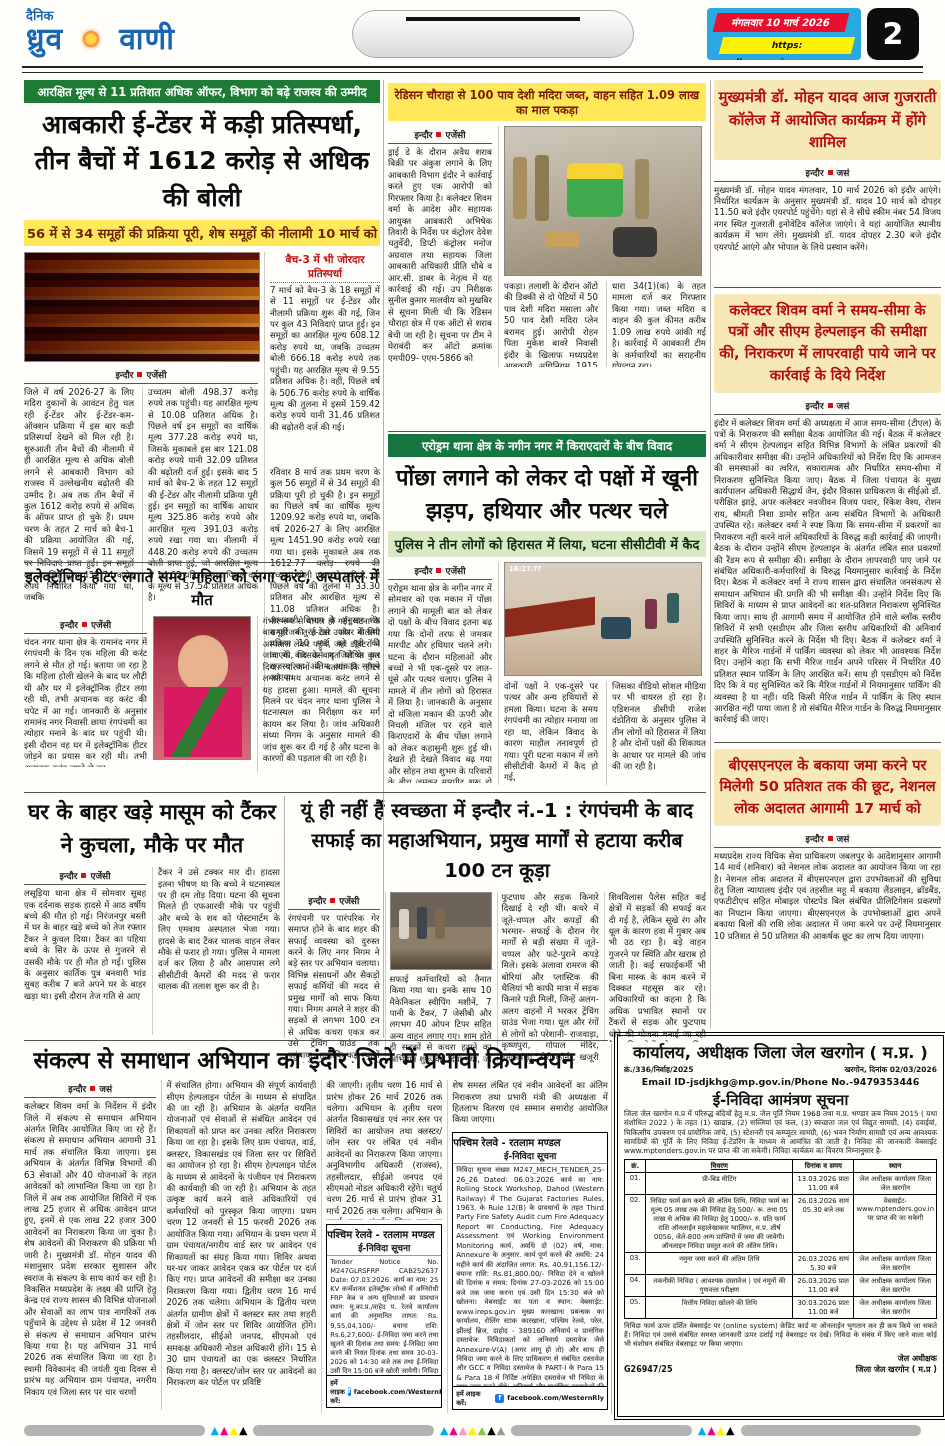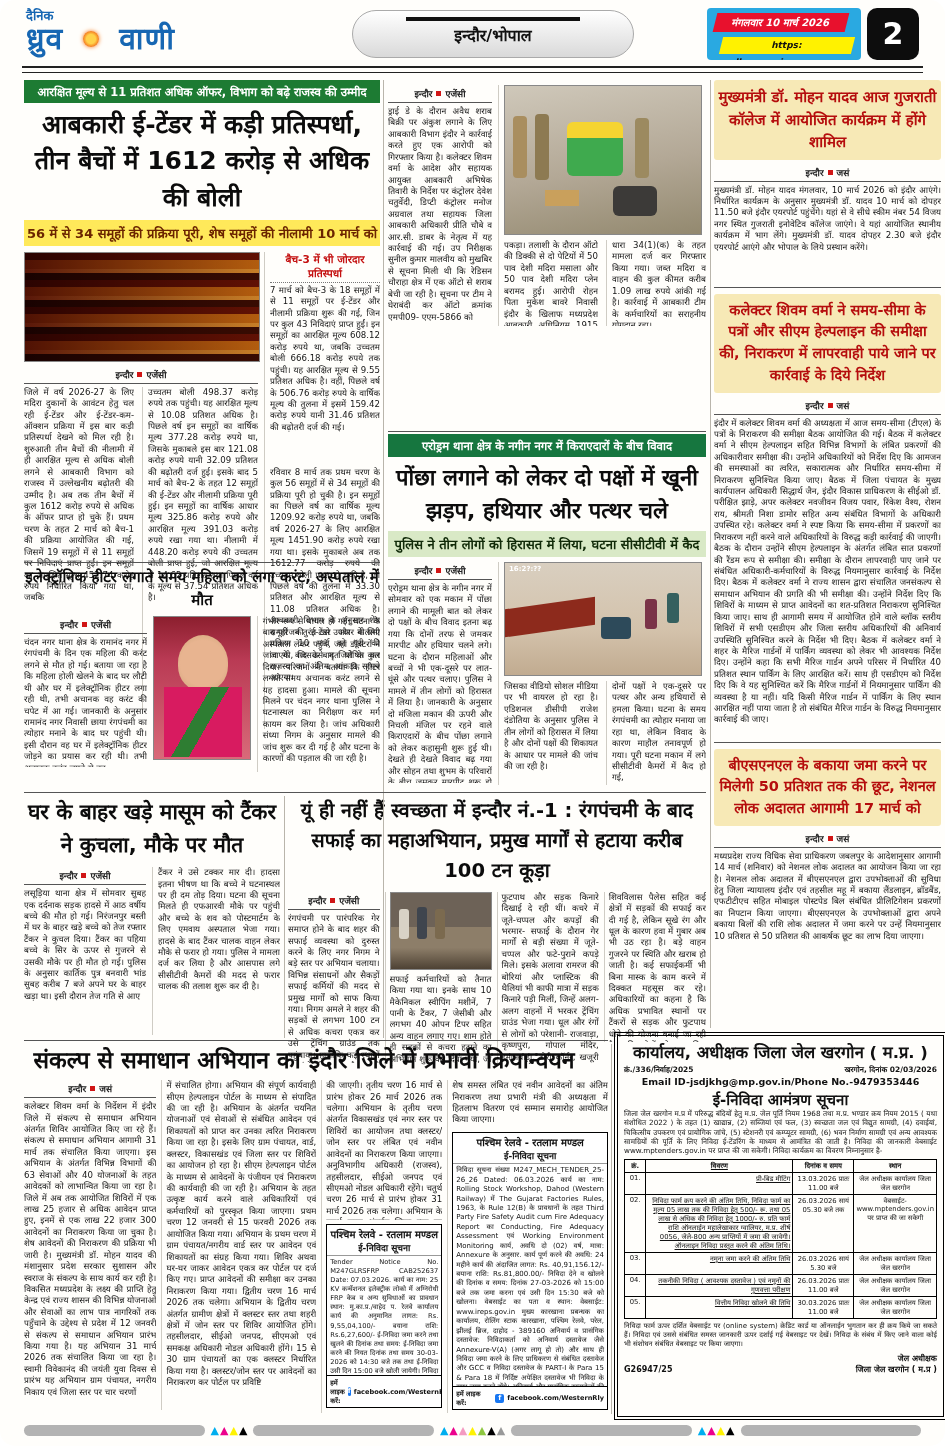--- a/index.html
+++ b/index.html
@@ -32,36 +32,36 @@
   .btxt{font-size:8.6px;line-height:1.33;text-align:justify;color:#141414;overflow:hidden;}
   .cols{display:flex;gap:8px;}
   .cols > div + div{border-left:1px solid #cfccc4;padding-left:5px;}
   .ph{position:relative;overflow:hidden;border:1px solid #888;}
   .vr{position:absolute;width:1px;background:#b9b5ab;}
   .hrline{position:absolute;height:1px;background:#555;}
   .ybox{background:#f7e9b6;color:#b50d0d;font-weight:bold;text-align:center;border-radius:3px;padding:6px 4px;line-height:1.5;}
 
   
   .rly{border:1.3px solid #000;background:#fff;overflow:hidden;display:flex;flex-direction:column;}
-  .rly-org{font-size:10px;font-weight:bold;text-align:center;padding:2px 0 0 0;}
+  .rly-org{font-size:10px;font-weight:bold;text-align:left;padding:2px 0 0 0;}
   .rly-title{font-size:9px;font-weight:bold;text-align:center;border-bottom:1px solid #999;padding-bottom:1px;}
   .rly-body{font-size:6.7px;line-height:1.35;text-align:justify;padding:2px 3px;flex:1;overflow:hidden;}
   .rly-foot{border-top:1px solid #000;font-size:6.6px;font-weight:bold;display:flex;align-items:center;gap:3px;padding:2px 3px;}
   .fb{width:9px;height:9px;background:#1877f2;color:#fff;font-size:7px;font-weight:bold;text-align:center;line-height:9px;border-radius:2px;display:inline-block;}
   #notice-jail{position:absolute;left:614px;top:1032px;width:327px;height:382px;border:1.6px solid #000;padding:2px;}
   .jail-inner{border:1px solid #000;height:100%;padding:4px 6px;box-sizing:border-box;overflow:hidden;}
   .jail-title{font-size:16.5px;font-weight:bold;text-align:center;}
   .jail-meta{display:flex;justify-content:space-between;font-size:7.5px;font-weight:bold;margin-top:1px;}
   .jail-contact{text-align:center;font-size:9.5px;font-weight:bold;margin:2px 0;}
   .jail-h1{text-align:center;font-size:15px;font-weight:bold;}
   .jail-h2{text-align:center;font-size:14px;font-weight:bold;margin-bottom:2px;}
   .jail-intro{font-size:7.2px;line-height:1.3;text-align:justify;}
   .jail-table{width:100%;border-collapse:collapse;margin-top:3px;}
   .jail-table th,.jail-table td{border:1px solid #000;font-size:6.8px;padding:1.5px 2px;vertical-align:top;text-align:center;}
-  .jail-table td.desc{text-align:right;text-decoration:underline;}
+  .jail-table td.desc{text-align:center;}
   .jail-foot{font-size:7px;line-height:1.3;text-align:justify;margin-top:3px;}
   .jail-sign{display:flex;justify-content:space-between;align-items:flex-end;font-size:8px;font-weight:bold;margin-top:3px;}
 
   
   #colorbar{position:absolute;left:24px;top:1424px;width:897px;height:13px;display:flex;align-items:center;gap:6px;}
   .gbar{height:11px;background:#b3b3b3;border-radius:6px;flex:1;}
   .tris{display:flex;gap:1px;font-size:11px;line-height:11px;}
 </style>
 </head>
 <body>
@@ -72,21 +72,20 @@
     <div class="brand">
       <div class="brand-small">दैनिक</div>
       <div class="brand-big">
         <span>ध्रुव</span>
         <span class="sun"></span>
         <span>वाणी</span>
       </div>
     </div>
     <div class="edition-pill">
       <div class="edition-bar"></div>
-      <div class="edition-name">इन्दौर/भोपाल</div>
     </div>
     <div class="date-badge">
       <div class="date-red">मंगलवार 10 मार्च 2026</div>
       <div class="date-yellow">https: dhruvvaninews.com</div>
     </div>
     <div class="pagenum">2</div>
   </div>
   <div class="hr-double"></div>
 
   <div style="position:absolute;left:24px;top:80px;width:356px;height:482px;">
@@ -108,20 +107,21 @@
       </div>
       <div style="width:116px;border-left:1px solid #cfccc4;padding-left:5px;">
         <div class="hl-red" style="font-size:10.5px;border-bottom:1px dotted #777;padding-bottom:2px;margin-bottom:2px;">बैच-3 में भी जोरदार प्रतिस्पर्धा</div>
         <div class="btxt" style="height:180px;">7 मार्च को बैच-3 के 18 समूहों में से 11 समूहों पर ई-टेंडर और नीलामी प्रक्रिया शुरू की गई, जिन पर कुल 43 निविदाएं प्राप्त हुईं। इन समूहों का आरक्षित मूल्य 608.12 करोड़ रुपये था, जबकि उच्चतम बोली 666.18 करोड़ रुपये तक पहुंची। यह आरक्षित मूल्य से 9.55 प्रतिशत अधिक है। वहीं, पिछले वर्ष के 506.76 करोड़ रुपये के वार्षिक मूल्य की तुलना में इसमें 159.42 करोड़ रुपये यानी 31.46 प्रतिशत की बढ़ोतरी दर्ज की गई।</div>
         <div class="btxt" style="height:262px;margin-top:2px;">रविवार 8 मार्च तक प्रथम चरण के कुल 56 समूहों में से 34 समूहों की प्रक्रिया पूरी हो चुकी है। इन समूहों का पिछले वर्ष का वार्षिक मूल्य 1209.92 करोड़ रुपये था, जबकि वर्ष 2026-27 के लिए आरक्षित मूल्य 1451.90 करोड़ रुपये रखा गया था। इसके मुकाबले अब तक 1612.77 करोड़ रुपये की उच्चतम बोली प्राप्त हो चुकी है, जो पिछले वर्ष की तुलना में 33.30 प्रतिशत और आरक्षित मूल्य से 11.08 प्रतिशत अधिक है। आबकारी विभाग के अनुसार शेष समूहों की ई-टेंडर और नीलामी प्रक्रिया 10 मार्च को पूरी की जाएगी, जिसके बाद जिले के कुल राजस्व का अंतिम आंकड़ा सामने आएगा।</div>
       </div>
     </div>
   </div>
 
   <div style="position:absolute;left:388px;top:80px;width:318px;height:350px;">
+    <div class="strip-yellow" style="margin-top:3px;font-size:11.5px;color:#7a1800;">रेडिसन चौराहा से 100 पाव देशी मदिरा जब्त, वाहन सहित 1.09 लाख का माल पकड़ा</div>
     <div style="display:flex;gap:6px;margin-top:5px;">
       <div style="width:110px;">
         <div class="byline">
           <span>इन्दौर</span>
             <span class="sq"></span>
             <span>एजेंसी</span>
         </div>
         <div class="btxt" style="height:218px;">ड्राई डे के दौरान अवैध शराब बिक्री पर अंकुश लगाने के लिए आबकारी विभाग इंदौर ने कार्रवाई करते हुए एक आरोपी को गिरफ्तार किया है। कलेक्टर शिवम वर्मा के आदेश और सहायक आयुक्त आबकारी अभिषेक तिवारी के निर्देश पर कंट्रोलर देवेश चतुर्वेदी, डिप्टी कंट्रोलर मनोज अग्रवाल तथा सहायक जिला आबकारी अधिकारी प्रीति चौबे व आर.सी. डाबर के नेतृत्व में यह कार्रवाई की गई। उप निरीक्षक सुनील कुमार मालवीय को मुखबिर से सूचना मिली थी कि रेडिसन चौराहा क्षेत्र में एक ऑटो से शराब बेची जा रही है। सूचना पर टीम ने घेराबंदी कर ऑटो क्रमांक एमपी09- एएम-5866 को</div>
       </div>
       <div style="width:202px;border-left:1px solid #cfccc4;padding-left:5px;">
@@ -156,22 +156,22 @@
       </div>
       <div style="width:202px;border-left:1px solid #cfccc4;padding-left:5px;">
         <div class="ph" style="width:196px;height:112px;background:linear-gradient(180deg,#d9cfc0 0%,#d3c2ab 60%,#c1ab90 100%);">
           <div style="position:absolute;left:0;top:40px;width:90px;height:28px;background:#8d2a1c;transform:skewY(-8deg);"></div>
           <div style="position:absolute;left:96px;top:54px;width:30px;height:22px;background:#2d4a5a;border-radius:4px;"></div>
           <div style="position:absolute;left:140px;top:36px;width:12px;height:30px;background:#7a3348;border-radius:3px;"></div>
           <div style="position:absolute;left:162px;top:30px;width:12px;height:30px;background:#35605f;border-radius:3px;"></div>
           <div style="position:absolute;left:4px;top:2px;color:#fff;font-size:7px;font-weight:bold;">16:2?:??</div>
         </div>
         <div class="cols" style="margin-top:5px;">
+          <div class="btxt" style="width:94px;height:104px;">दोनों पक्षों ने एक-दूसरे पर पत्थर और अन्य हथियारों से हमला किया। घटना के समय रंगपंचमी का त्योहार मनाया जा रहा था, लेकिन विवाद के कारण माहौल तनावपूर्ण हो गया। पूरी घटना मकान में लगे सीसीटीवी कैमरों में कैद हो गई,</div>
           <div class="btxt" style="width:94px;height:104px;">जिसका वीडियो सोशल मीडिया पर भी वायरल हो रहा है। एडिशनल डीसीपी राजेश दंडोतिया के अनुसार पुलिस ने तीन लोगों को हिरासत में लिया है और दोनों पक्षों की शिकायत के आधार पर मामले की जांच की जा रही है।</div>
-          <div class="btxt" style="width:94px;height:104px;">दोनों पक्षों ने एक-दूसरे पर पत्थर और अन्य हथियारों से हमला किया। घटना के समय रंगपंचमी का त्योहार मनाया जा रहा था, लेकिन विवाद के कारण माहौल तनावपूर्ण हो गया। पूरी घटना मकान में लगे सीसीटीवी कैमरों में कैद हो गई,</div>
         </div>
       </div>
     </div>
   </div>
 
   <div style="position:absolute;left:714px;top:80px;width:227px;height:948px;">
     <div>
       <div class="ybox" style="font-size:15px;">मुख्यमंत्री डॉ. मोहन यादव आज गुजराती कॉलेज में आयोजित कार्यक्रम में होंगे शामिल</div>
       <div class="byline" style="margin-top:4px;">
         <span>इन्दौर</span>

